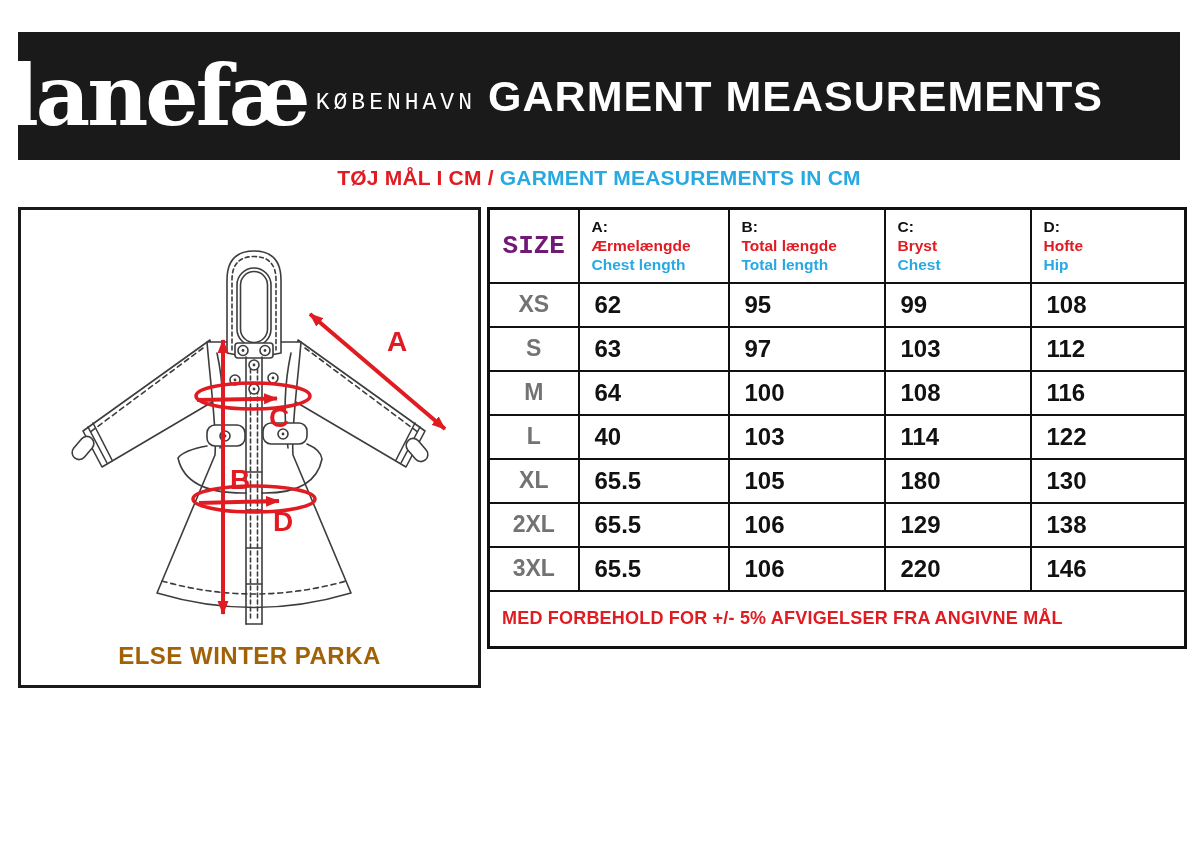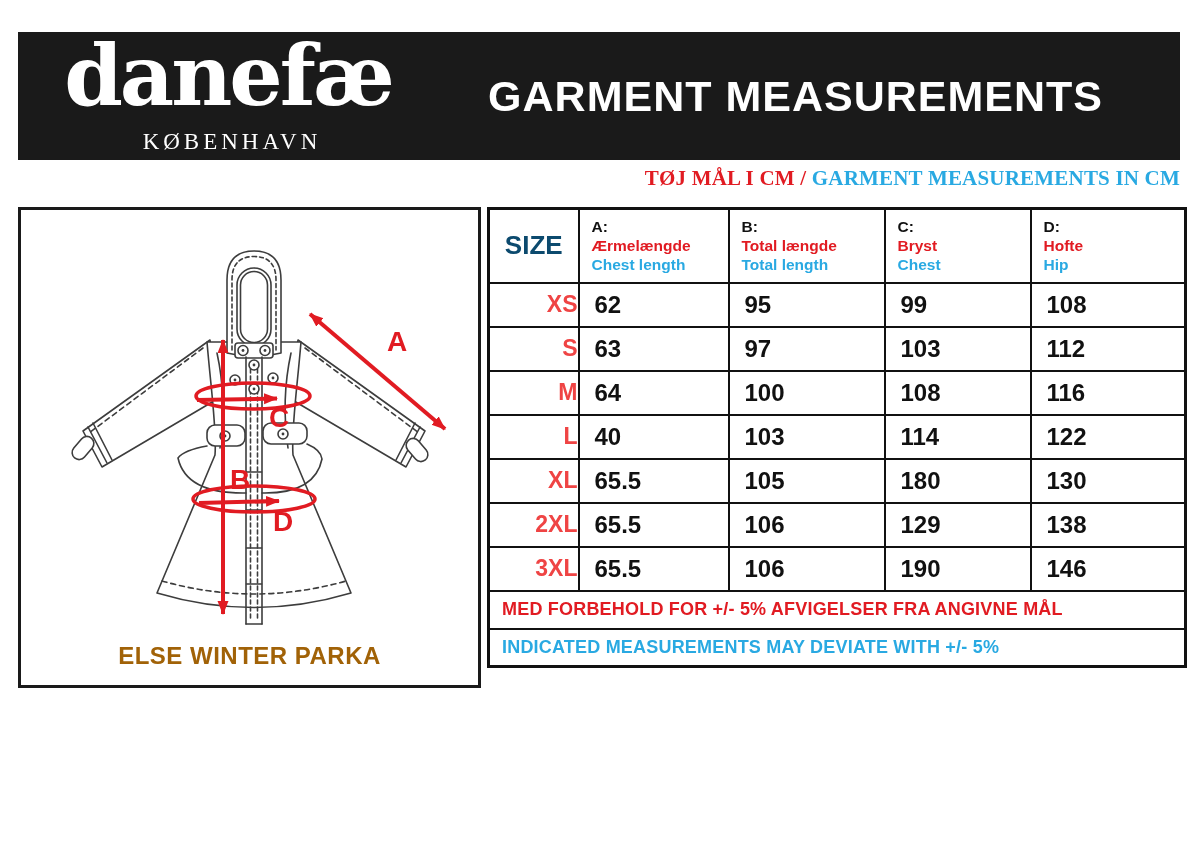--- a/index.html
+++ b/index.html
@@ -6,37 +6,37 @@
   html,body { background:#ffffff; }
   body { font-family:"Liberation Sans", sans-serif; }
   #page {
     position:relative; width:1200px; height:849px; background:#fff; overflow:hidden;
   }
   
   #banner {
     position:absolute; left:18px; top:32px; width:1162px; height:128px;
     background:#1a1a1a; color:#fff; display:flex; align-items:center;
   }
-  #logo-block { width:420px; display:flex; flex-direction:column; align-items:center; justify-content:center; }
+  #logo-block { width:420px; display:flex; flex-direction:row; align-items:center; justify-content:center; }
   #logo-word {
     font-family:"DejaVu Serif", serif; font-weight:bold; font-size:84px; line-height:78px;
     letter-spacing:-3px; color:#fff;
   }
   #logo-city {
-    font-family:Liberation Serif, serif; font-size:23px; letter-spacing:4px;
+    font-family:Liberation Mono, monospace; font-size:23px; letter-spacing:4px;
     color:#fff; margin-top:14px; margin-left:8px;
   }
   #banner-title {
     flex:1; text-align:center; font-weight:bold; font-size:43px; letter-spacing:1px;
     color:#fff; padding-right:27px;
   }
   
   #subtitle {
-    position:absolute; left:18px; top:166px; width:1162px; text-align:right;
-    font-weight:bold; font-size:21px; letter-spacing:0.2px;font-family:Liberation Serif, serif;
+    position:absolute; left:18px; top:166px; width:1162px; text-align:center;
+    font-weight:bold; font-size:21px; letter-spacing:0.2px;
   }
   .red { color:#e11b22; }
   .blue { color:#29a9e2; }
   
   #panel {
     position:absolute; left:18px; top:207px; width:463px; height:481px;
     border:3px solid #1a1a1a; background:#fff;
   }
   #panel svg { position:absolute; left:0; top:0; }
   #drawing-caption {
@@ -44,31 +44,31 @@
     font-weight:bold; font-size:24px; letter-spacing:0.5px; color:#a16207;
   }
   
   #size-table {
     position:absolute; left:487px; top:207px;
     border-collapse:collapse; table-layout:fixed; width:697px;
     border:3px solid #111;
   }
   #size-table td, #size-table th { border:2px solid #111; vertical-align:middle; }
   #size-table th.size-head {
-    font-size:26px; font-weight:bold; text-align:center; color:#0c4a6e;
+    font-size:26px; font-weight:bold; text-align:center; color:#701a75;font-family:Liberation Mono, monospace;
   }
   #size-table td.col-head {
     padding:7px 0 0 12px; vertical-align:top; font-weight:bold; font-size:15.5px; line-height:19px;
     color:#111;
   }
   #size-table tr.hdr { height:74px; }
   #size-table tr.data { height:44px; }
-  #size-table td.size-cell { text-align:right; font-weight:bold; font-size:23px; color:#ef4444;border-radius:17px; }
+  #size-table td.size-cell { text-align:center; font-weight:bold; font-size:23px; color:#737373;border-radius:17px; }
   #size-table td.val-cell { padding-left:15px; font-weight:bold; font-size:24px; color:#111;margin-top:24px; }
-  #size-table tr.note { height:38px;border-radius:7px; }
+  #size-table tr.note { height:57px;border-radius:7px; }
   #size-table td.note-cell { padding-left:12px; font-weight:bold; font-size:18px; letter-spacing:0.2px; }
   .hairline { display:block; }
 </style>
 </head>
 <body>
 
 <div id="page">
 
   <div id="banner">
     <div id="logo-block">
@@ -257,25 +257,22 @@
       <td class="size-cell">2XL</td>
       <td class="val-cell">65.5</td>
       <td class="val-cell">106</td>
       <td class="val-cell">129</td>
       <td class="val-cell">138</td>
     </tr>
     <tr class="data">
       <td class="size-cell">3XL</td>
       <td class="val-cell">65.5</td>
       <td class="val-cell">106</td>
-      <td class="val-cell">190</td>
+      <td class="val-cell">220</td>
       <td class="val-cell">146</td>
     </tr>
     <tr class="note">
       <td class="note-cell red" colspan="5">MED FORBEHOLD FOR +/- 5% AFVIGELSER FRA ANGIVNE MÅL</td>
     </tr>
-    <tr class="note">
-      <td class="note-cell blue" colspan="5">INDICATED MEASUREMENTS MAY DEVIATE WITH +/- 5%</td>
-    </tr>
   </tbody>
     </table>
 
 </div>
 
 </body></html>

